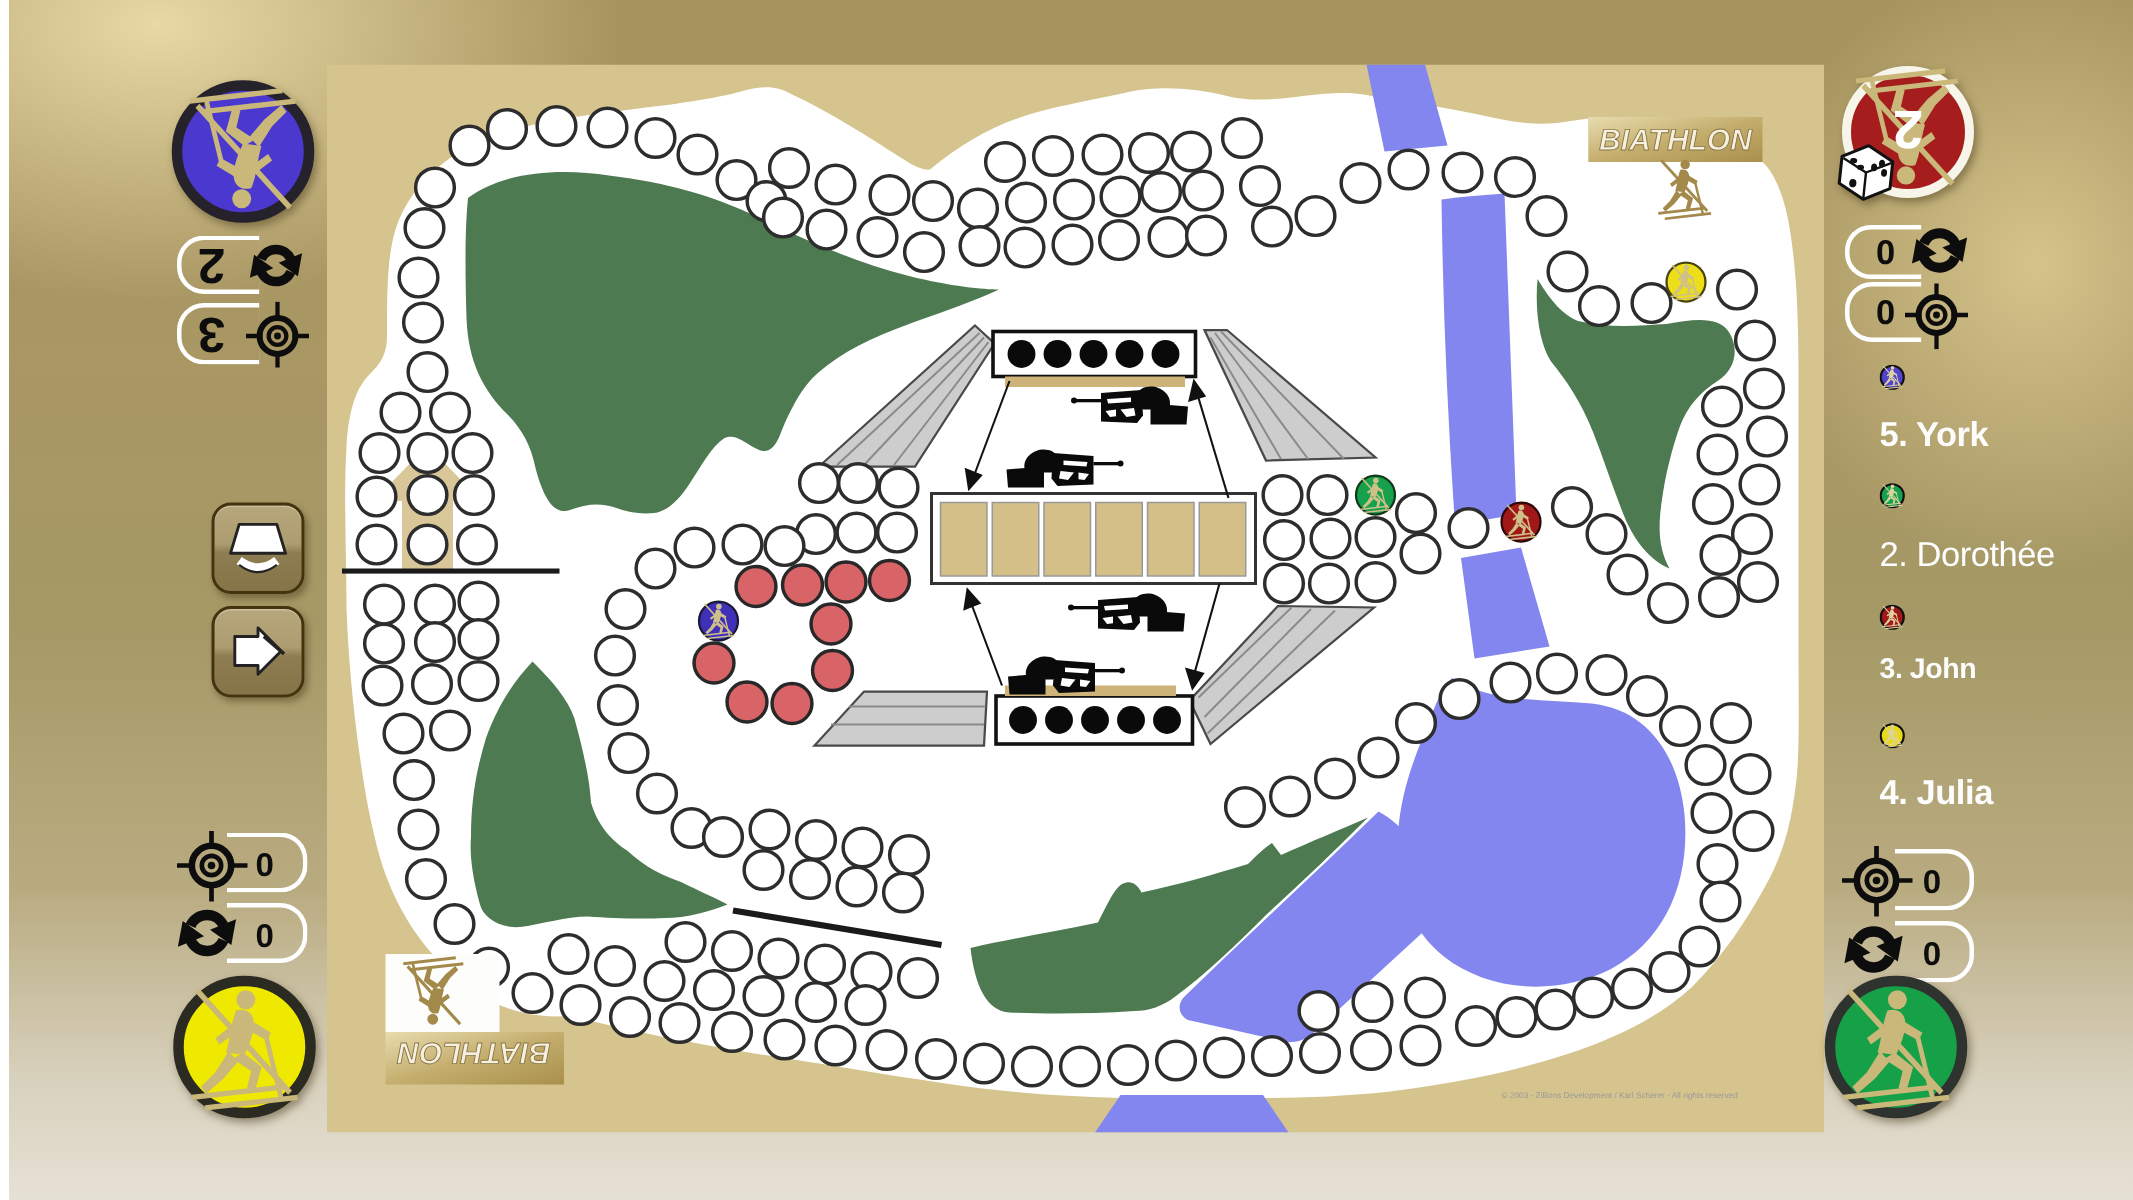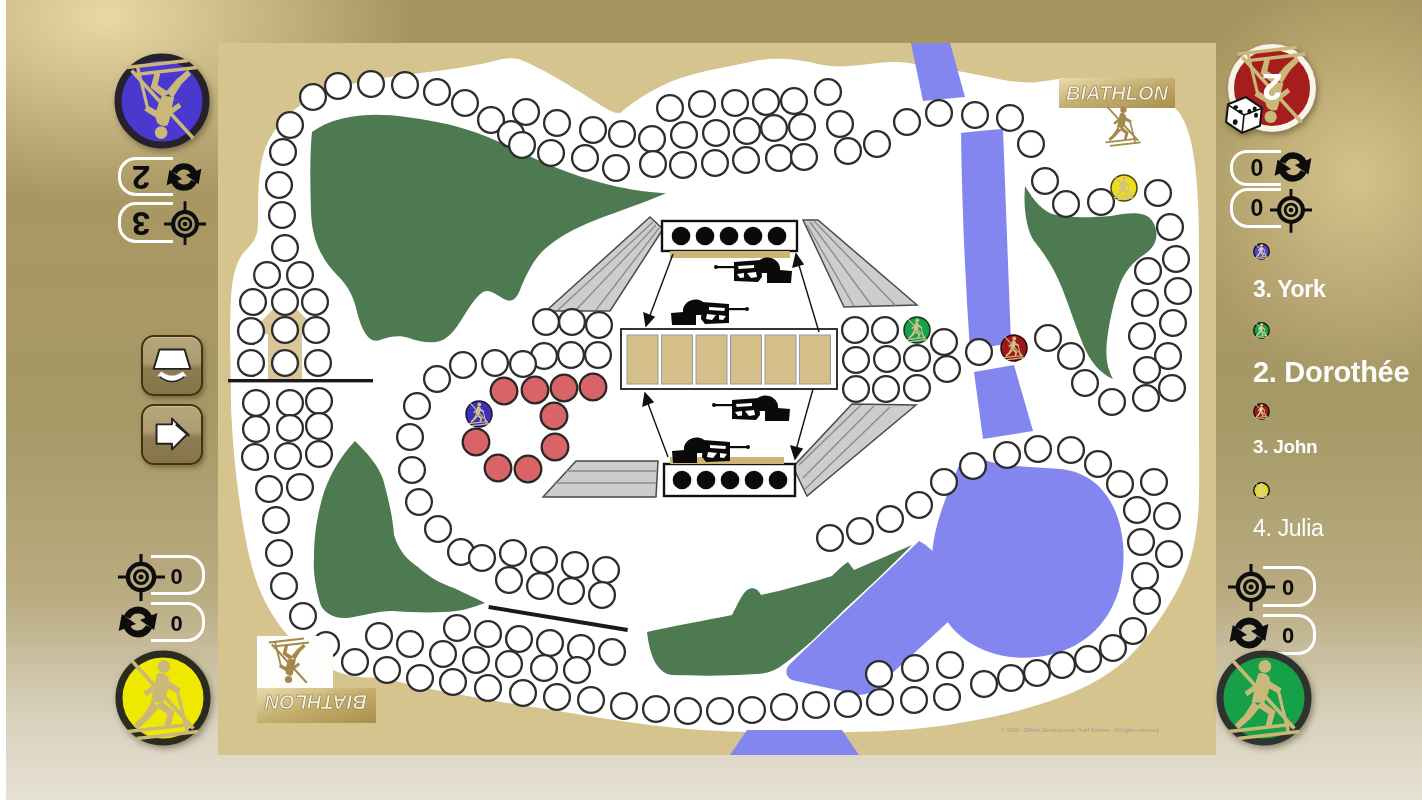--- a/index.html
+++ b/index.html
@@ -657,39 +657,39 @@
 <path fill="#ddd2a0" d="M52,27 L70,38 L67,44 L49,34 Z"></path>
 <path fill="#ddd2a0" d="M44,30 L28,42 L31,47 L46,36 Z"></path>
 <path fill="#ddd2a0" d="M49,53 L63,64 L58,82 L52,80 L55,67 L41,58 Z"></path>
 <path fill="#ddd2a0" d="M38,52 L28,68 L17,79 L21,84 L34,73 L45,60 Z"></path>
 <path fill="#ddd2a0" d="M10,85 L80,77 L80.5,81 L10.5,89 Z"></path>
 <path fill="#ddd2a0" d="M20,93 L90,85 L90.5,89 L20.5,97 Z"></path>
 <path fill="#ddd2a0" d="M68,40 L80,89 L76.5,90 L64.5,41 Z"></path>
 </g>
       </g>
     </svg>
-<div class="abs" style="left:1247px;top:276px;font-size:23px;letter-spacing:-0.3px;font-weight:bold;color:#fdfdfd;">3. York</div>
+<div class="abs" style="left:1247px;top:276px;font-size:23px;letter-spacing:-0.3px;font-weight:bold;color:#fdfdfd;">5. York</div>
 <svg class="abs" style="left:1247px;top:322px" width="17" height="17" viewBox="0 0 17 17">
       <circle cx="8.5" cy="8.5" r="7.7" fill="#18a14c" stroke="#111" stroke-width="1.4"></circle>
       <g transform="scale(0.17)">
         <g>
 <path fill="#ddd2a0" d="M13,8 L16,5 L86,82 L83,85 Z"></path>
 <circle fill="#ddd2a0" cx="51" cy="13" r="7.2"></circle>
 <path fill="#ddd2a0" d="M44,21 C52,19 58,24 57,33 C56,42 53,48 50,55 L36,53 C39,43 40,31 42,26 C43,23 43,22 44,21 Z"></path>
 <path fill="#ddd2a0" d="M52,27 L70,38 L67,44 L49,34 Z"></path>
 <path fill="#ddd2a0" d="M44,30 L28,42 L31,47 L46,36 Z"></path>
 <path fill="#ddd2a0" d="M49,53 L63,64 L58,82 L52,80 L55,67 L41,58 Z"></path>
 <path fill="#ddd2a0" d="M38,52 L28,68 L17,79 L21,84 L34,73 L45,60 Z"></path>
 <path fill="#ddd2a0" d="M10,85 L80,77 L80.5,81 L10.5,89 Z"></path>
 <path fill="#ddd2a0" d="M20,93 L90,85 L90.5,89 L20.5,97 Z"></path>
 <path fill="#ddd2a0" d="M68,40 L80,89 L76.5,90 L64.5,41 Z"></path>
 </g>
       </g>
     </svg>
-<div class="abs" style="left:1247px;top:356px;font-size:29px;letter-spacing:-0.3px;font-weight:bold;color:#fdfdfd;">2. Dorothée</div>
+<div class="abs" style="left:1247px;top:356px;font-size:23px;letter-spacing:-0.3px;font-weight:normal;color:#fdfdfd;">2. Dorothée</div>
 <svg class="abs" style="left:1247px;top:403px" width="17" height="17" viewBox="0 0 17 17">
       <circle cx="8.5" cy="8.5" r="7.7" fill="#a01818" stroke="#111" stroke-width="1.4"></circle>
       <g transform="scale(0.17)">
         <g>
 <path fill="#ddd2a0" d="M13,8 L16,5 L86,82 L83,85 Z"></path>
 <circle fill="#ddd2a0" cx="51" cy="13" r="7.2"></circle>
 <path fill="#ddd2a0" d="M44,21 C52,19 58,24 57,33 C56,42 53,48 50,55 L36,53 C39,43 40,31 42,26 C43,23 43,22 44,21 Z"></path>
 <path fill="#ddd2a0" d="M52,27 L70,38 L67,44 L49,34 Z"></path>
 <path fill="#ddd2a0" d="M44,30 L28,42 L31,47 L46,36 Z"></path>
 <path fill="#ddd2a0" d="M49,53 L63,64 L58,82 L52,80 L55,67 L41,58 Z"></path>
@@ -711,21 +711,21 @@
 <path fill="#ddd2a0" d="M52,27 L70,38 L67,44 L49,34 Z"></path>
 <path fill="#ddd2a0" d="M44,30 L28,42 L31,47 L46,36 Z"></path>
 <path fill="#ddd2a0" d="M49,53 L63,64 L58,82 L52,80 L55,67 L41,58 Z"></path>
 <path fill="#ddd2a0" d="M38,52 L28,68 L17,79 L21,84 L34,73 L45,60 Z"></path>
 <path fill="#ddd2a0" d="M10,85 L80,77 L80.5,81 L10.5,89 Z"></path>
 <path fill="#ddd2a0" d="M20,93 L90,85 L90.5,89 L20.5,97 Z"></path>
 <path fill="#ddd2a0" d="M68,40 L80,89 L76.5,90 L64.5,41 Z"></path>
 </g>
       </g>
     </svg>
-<div class="abs" style="left:1247px;top:515px;font-size:23px;letter-spacing:-0.3px;font-weight:normal;color:#fdfdfd;">4. Julia</div>
+<div class="abs" style="left:1247px;top:515px;font-size:23px;letter-spacing:-0.3px;font-weight:bold;color:#fdfdfd;">4. Julia</div>
 
 <svg class="abs" style="left:1222px;top:564px" width="47" height="47" viewBox="0 0 47 47">
       <g stroke="#0d0d0d" fill="none">
         <circle cx="23" cy="23" r="13.11" stroke-width="4.37"></circle>
         <circle cx="23" cy="23" r="6.44" stroke-width="3.128"></circle>
         <circle cx="23" cy="23" r="2.53" fill="#0d0d0d" stroke="none"></circle>
         <path stroke-width="3.128" d="M23,-1.955 L23,11.89 M23,34.11 L23,47.955 M-1.955,23 L11.89,23 M34.11,23 L47.955,23"></path>
       </g>
     </svg>
 <div class="pill" style="left:1257px;top:566px;width:50px;height:35px;border-radius:0 18px 18px 0;border-left:none;">

